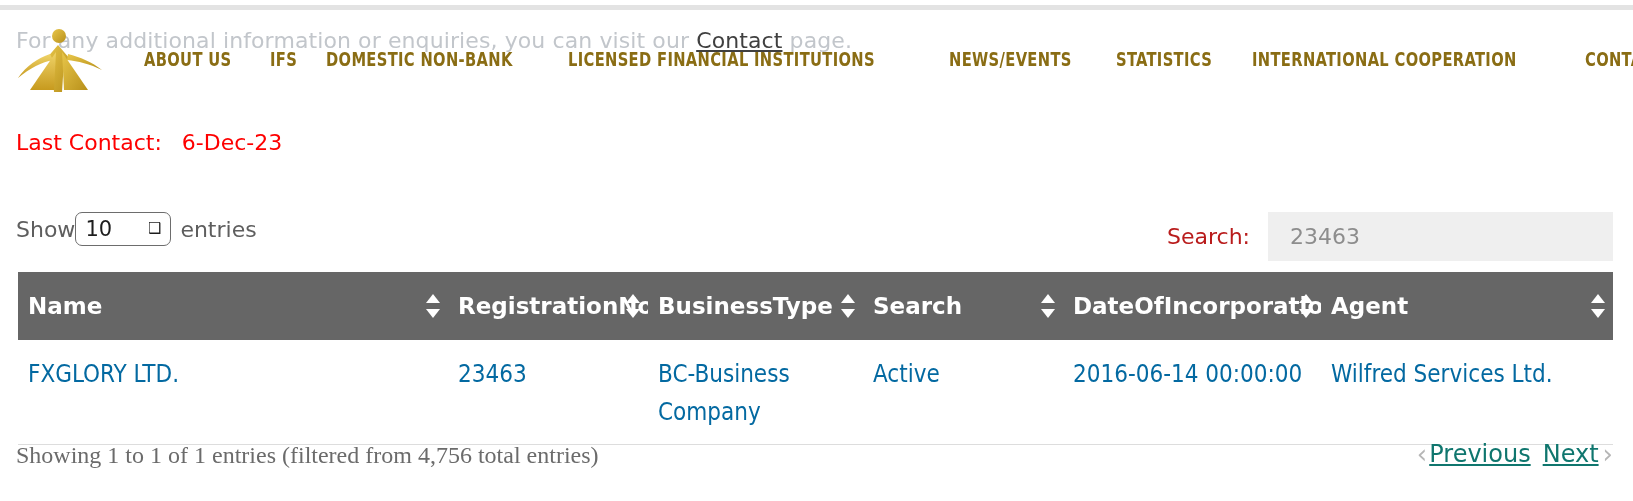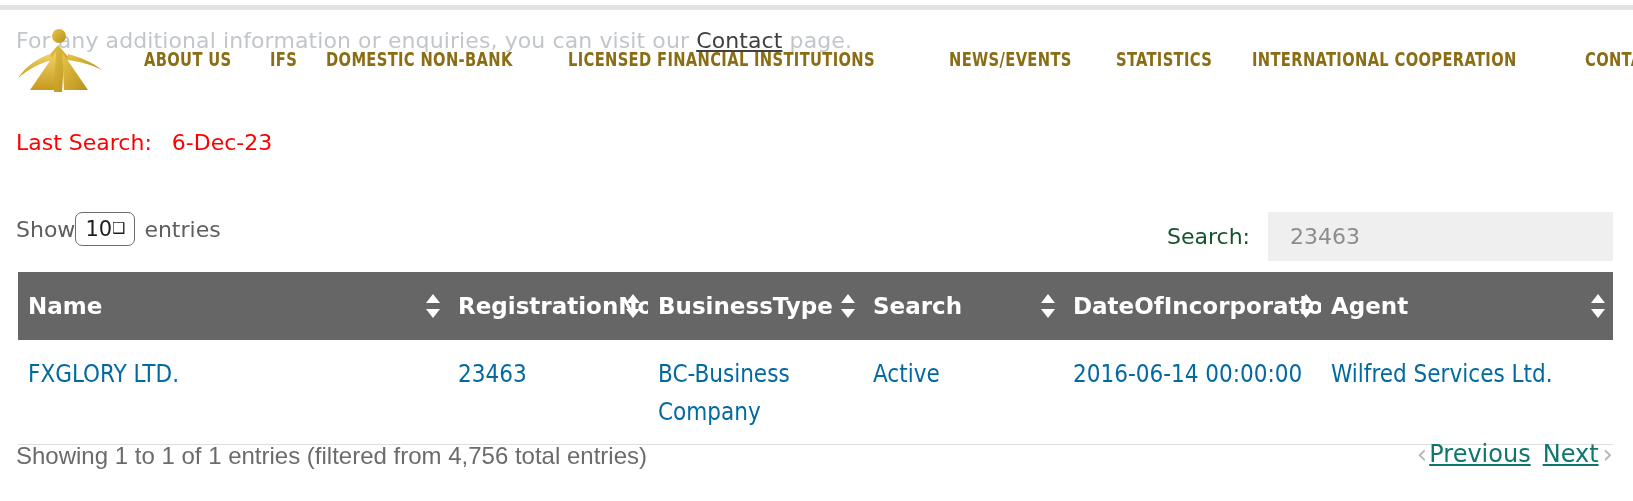--- a/index.html
+++ b/index.html
@@ -89,21 +89,21 @@
     color: #5e5e5e;
     font-family: "DejaVu Sans", sans-serif;
     white-space: nowrap;
     display: flex;
     align-items: center;
   }
   .dt-length .lbl-pre { }
   .dt-length .lbl-post { margin-left: 9px; }
   .len-select {
     position: relative;
-    width: 60px; height: 34px;
+    width: 96px; height: 34px;
     border: 1px solid #6d6d6d;
     border-radius: 7px;
     background: #ffffff;
     display: flex;
     align-items: center;
     padding-left: 9px;
     font-size: 21px;
     color: #1d1d1d;
     font-family: "DejaVu Sans", sans-serif;
   }
@@ -119,21 +119,21 @@
   
   .dt-filter {
     position: absolute;
     right: 20px; top: 212px;
     display: flex;
     align-items: center;
     white-space: nowrap;
   }
   .dt-filter .search-label {
     font-size: 22px;
-    color: #14532d;
+    color: #b91c1c;
     font-family: "DejaVu Sans", sans-serif;
     margin-right: 18px;
   }
   .search-input {
     width: 345px; height: 49px;
     background: #efefef;
     border: none;
     outline: none;
     padding: 0 22px;
     font-size: 22px;
@@ -199,21 +199,21 @@
   .col-reg   { width: 200px; }
   .col-type  { width: 215px; }
   .col-stat  { width: 200px; }
   .col-date  { width: 258px; }
   .col-agent { width: 292px; }
 
   
   .dt-info {
     position: absolute;
     left: 16px; top: 442px;
-    font-family: Liberation Sans, sans-serif;
+    font-family: Liberation Serif, serif;
     font-size: 24px;
     color: #6b6b6b;
     white-space: nowrap;
   }
   .dt-paginate {
     position: absolute;
     right: 20px; top: 440px;
     display: flex;
     align-items: center;
     white-space: nowrap;
@@ -265,21 +265,21 @@
     <span class="nav-item nav-gap-1">ABOUT US</span>
     <span class="nav-item nav-gap">IFS</span>
     <span class="nav-item nav-gap">DOMESTIC NON-BANK</span>
     <span class="nav-item nav-gap">LICENSED FINANCIAL INSTITUTIONS</span>
     <span class="nav-item nav-gap">NEWS/EVENTS</span>
     <span class="nav-item nav-gap">STATISTICS</span>
     <span class="nav-item nav-gap">INTERNATIONAL COOPERATION</span>
     <span class="nav-item nav-gap">CONTACT US</span>
   </nav>
 
-  <div class="last-updated"><span>Last Search:</span><span class="lu-date">6-Dec-23</span></div>
+  <div class="last-updated"><span>Last Contact:</span><span class="lu-date">6-Dec-23</span></div>
 
   <div class="dt-length">
     <span class="lbl-pre">Show</span>
     <div class="len-select">
       <span>10</span>
       <span class="caret">❑</span>
     </div>
     <span class="lbl-post">entries</span>
   </div>
 

